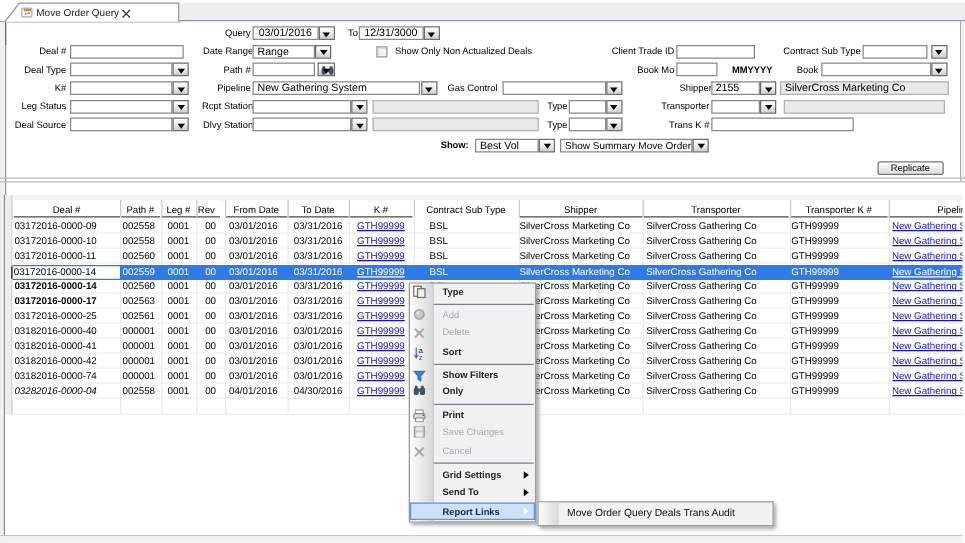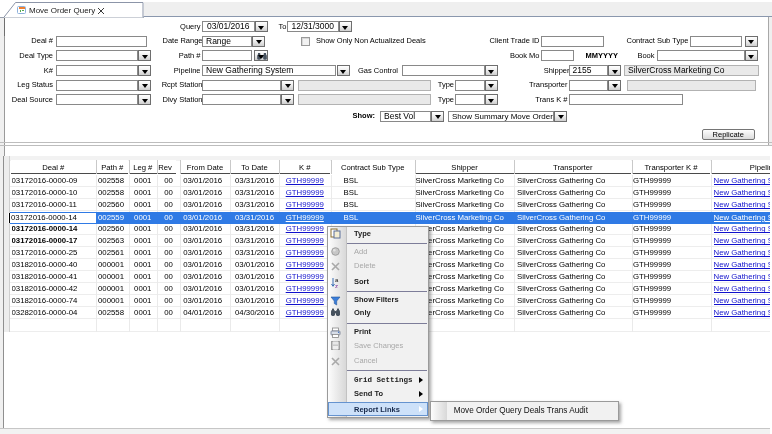--- a/index.html
+++ b/index.html
@@ -308,21 +308,21 @@
 <div class="cell ctr" style="left:157.5px;top:295.3px;width:22.0px;">00</div>
 <div class="cell" style="left:183.2px;top:295.3px;width:46.3px;">03/01/2016</div>
 <div class="cell" style="left:235.0px;top:295.3px;width:43.5px;">03/01/2016</div>
 <div class="cell ctr" style="left:279.5px;top:295.3px;width:50.5px;"><a class="lk">GTH99999</a></div>
 <div class="cell" style="left:343.5px;top:295.3px;width:71.0px;">BSL</div>
 <div class="cell" style="left:415.5px;top:295.3px;width:97px;">SilverCross Marketing Co</div>
 <div class="cell" style="left:517px;top:295.3px;width:113px;">SilverCross Gathering Co</div>
 <div class="cell" style="left:633px;top:295.3px;width:76px;">GTH99999</div>
 <div class="cell" style="left:713.5px;top:295.3px;width:60px;"><a class="lk">New Gathering S</a></div>
 <div class="a" style="left:10px;top:307.3px;width:762px;height:12px;background:#ffffff;border-bottom:1px solid #ededed;"></div>
-<div class="cell" style="left:11.5px;top:307.3px;width:84.0px;">03282016-0000-04</div>
+<div class="cell" style="left:11.5px;top:307.3px;width:84.0px;font-style:italic;">03282016-0000-04</div>
 <div class="cell" style="left:98.0px;top:307.3px;width:30.0px;">002558</div>
 <div class="cell ctr" style="left:129px;top:307.3px;width:27.5px;">0001</div>
 <div class="cell ctr" style="left:157.5px;top:307.3px;width:22.0px;">00</div>
 <div class="cell" style="left:183.2px;top:307.3px;width:46.3px;">04/01/2016</div>
 <div class="cell" style="left:235.0px;top:307.3px;width:43.5px;">04/30/2016</div>
 <div class="cell ctr" style="left:279.5px;top:307.3px;width:50.5px;"><a class="lk">GTH99999</a></div>
 <div class="cell" style="left:343.5px;top:307.3px;width:71.0px;">BSL</div>
 <div class="cell" style="left:415.5px;top:307.3px;width:97px;">SilverCross Marketing Co</div>
 <div class="cell" style="left:517px;top:307.3px;width:113px;">SilverCross Gathering Co</div>
 <div class="cell" style="left:633px;top:307.3px;width:76px;">GTH99999</div>
@@ -336,21 +336,21 @@
 <div class="a" style="left:345.5px;top:226.5px;width:1px;height:190.5px;background:#c2c2c2;z-index:6;"></div>
 <div class="mi" style="top:226.7px;z-index:7;">Type</div>
 <div class="mi dis" style="top:244.9px;z-index:7;">Add</div>
 <div class="mi dis" style="top:259.3px;z-index:7;">Delete</div>
 <div class="mi" style="top:275px;z-index:7;">Sort</div>
 <div class="mi" style="top:293px;z-index:7;">Show Filters</div>
 <div class="mi" style="top:305.7px;z-index:7;">Only</div>
 <div class="mi" style="top:325.3px;z-index:7;">Print</div>
 <div class="mi dis" style="top:338.8px;z-index:7;">Save Changes</div>
 <div class="mi dis" style="top:354px;z-index:7;">Cancel</div>
-<div class="mi" style="top:373.4px;z-index:7;font-family:Liberation Mono, monospace;">Grid Settings</div>
+<div class="mi" style="top:373.4px;z-index:7;">Grid Settings</div>
 <div class="mi" style="top:387.4px;z-index:7;">Send To</div>
 <div class="msep" style="top:242.8px;z-index:7;"></div>
 <div class="msep" style="top:290.5px;z-index:7;"></div>
 <div class="msep" style="top:323.3px;z-index:7;"></div>
 <div class="msep" style="top:370.2px;z-index:7;"></div>
 <div class="marr" style="top:377.4px;z-index:7;"></div>
 <div class="marr" style="top:391.4px;z-index:7;"></div>
 <div class="a" style="left:327.5px;top:402.3px;width:100px;height:14px;background:#cde1f9;border:1px solid #6593cf;z-index:7;"></div>
 <div class="mi" style="top:402.5px;z-index:8;font-weight:bold;color:#14274a;">Report Links</div>
 <div class="marr" style="top:406.3px;z-index:8;border-left-color:#fff;"></div>

